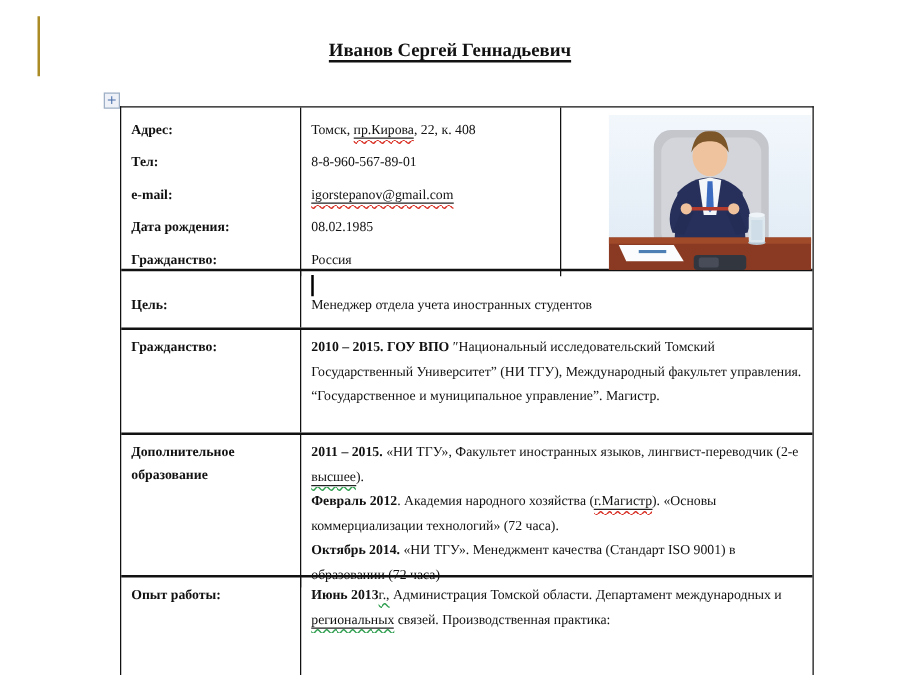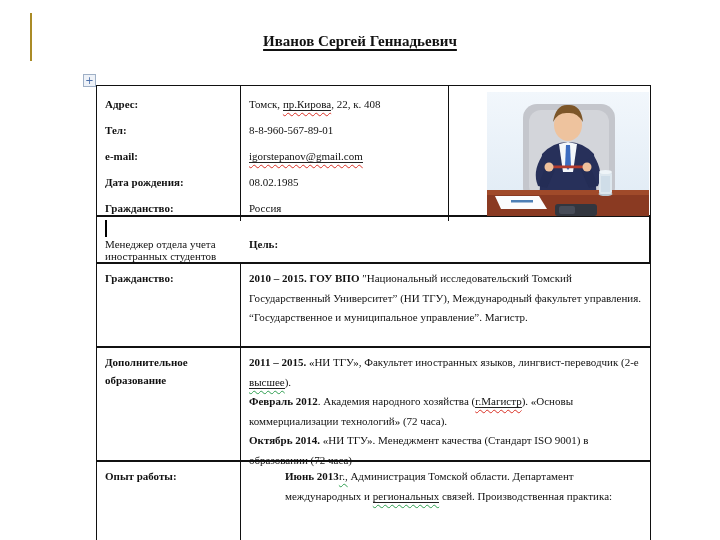--- a/index.html
+++ b/index.html
@@ -34,21 +34,21 @@
   .photo-cell { display:flex; justify-content:flex-end; align-items:center; padding:2px 1px; }
   .photo-frame { width:162px; height:124px; }
   
   .sec-goal { grid-template-columns:144px 1fr; height:47px; }
   .goal-lbl { padding-top:21px; }
   .goal-val { position:relative; padding-top:21px; }
   .caret { position:absolute; left:8px; top:3px; width:2px; height:17px; background:#000; }
   
   .sec-edu { grid-template-columns:144px 1fr; height:84px; }
   .sec-extra { grid-template-columns:144px 1fr; height:114px; }
-  .sec-exp { grid-template-columns:144px 1fr; height:81px;gap:36px; }
+  .sec-exp { grid-template-columns:144px 1fr; height:81px; }
   .para-lbl { padding-top:5px; line-height:18px; }
   .para-val { padding:5px 8px 0 8px; line-height:19.5px; }
   .para-val p { margin:0; }
   b { font-weight:bold; }
   
   .mark-red-u {
     border-bottom:1px solid #222;
     text-decoration:underline wavy #d93025 1px;
     text-underline-offset:3.5px; text-decoration-skip-ink:none;
   }
@@ -119,25 +119,25 @@
         <rect x="112" y="80" width="13" height="22" rx="2" fill="#dde7ee"></rect>
         <rect x="114" y="84" width="9" height="16" fill="#cfdde8"></rect>
         <ellipse cx="118.5" cy="80" rx="6.5" ry="2" fill="#eef4f8"></ellipse>
         <rect x="68" y="112" width="42" height="12" rx="3" fill="#32363f"></rect>
         <rect x="72" y="114" width="16" height="8" rx="2" fill="#474c58"></rect>
       </svg>
     </div>
   </div>
 
   <div class="section sec-goal">
+    <div class="cell vline goal-lbl lbl">Цель:</div>
     <div class="cell goal-val">
       <div class="caret"></div>
       <span>Менеджер отдела учета иностранных студентов</span>
     </div>
-    <div class="cell vline goal-lbl lbl">Цель:</div>
   </div>
 
   <div class="section sec-edu">
     <div class="cell vline para-lbl lbl">Гражданство:</div>
     <div class="para-val">
       <p><b>2010 –  2015. ГОУ ВПО </b><span>″Национальный исследовательский Томский Государственный Университет” (НИ ТГУ), Международный факультет управления. “Государственное и муниципальное управление”. Магистр.</span></p>
     </div>
   </div>
 
   <div class="section sec-extra">

